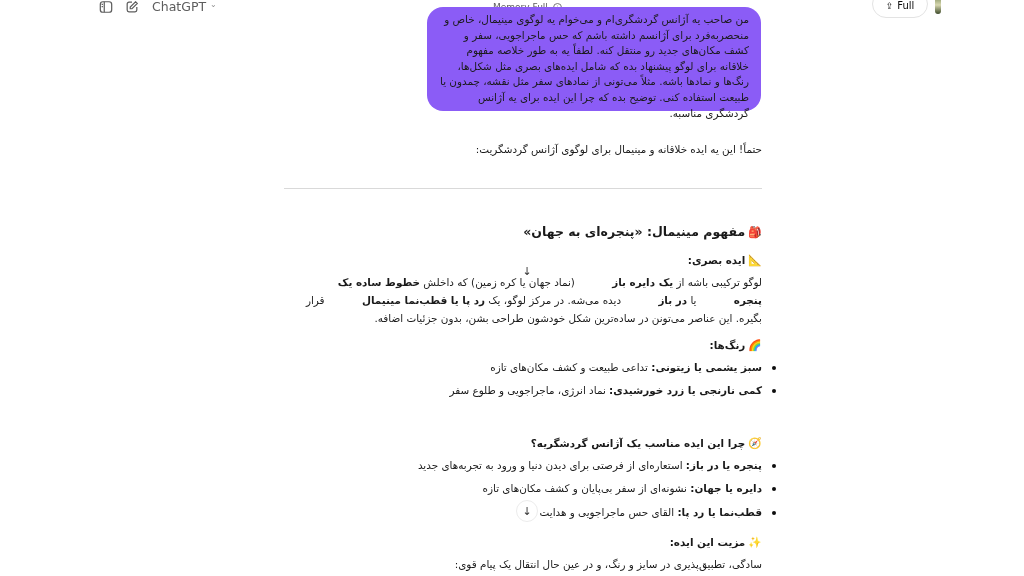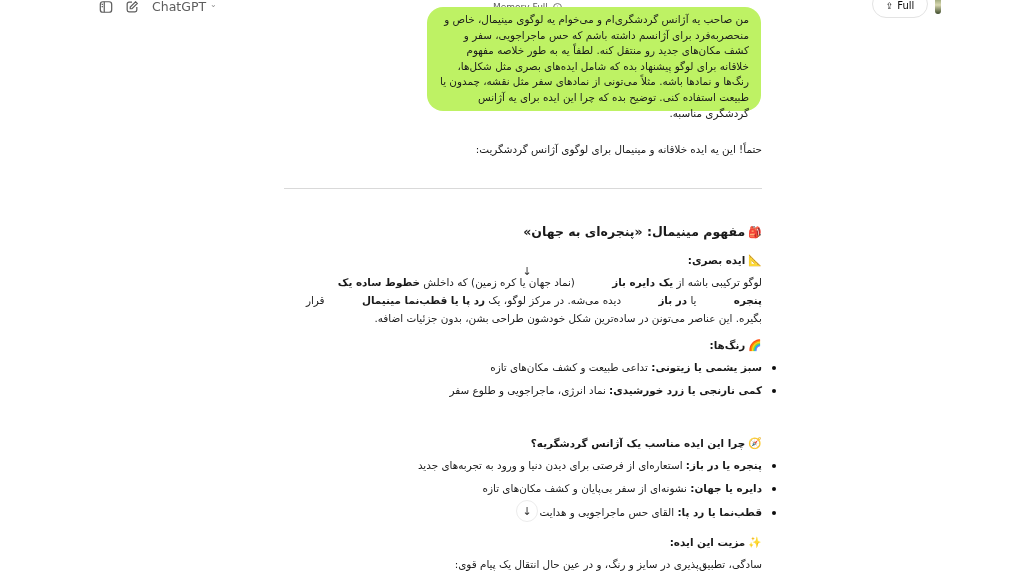--- a/index.html
+++ b/index.html
@@ -41,21 +41,21 @@
       padding-bottom: 6px;
       font-size: 10px; color: #0d0d0d; cursor: pointer;
     }
     .share-btn .up { font-size: 9px; }
     .avatar {
       position: absolute; left: 935px; top: -4px; width: 6px; height: 18px;
       border-radius: 3px; background: linear-gradient(180deg,#7a8a5a,#d8d8b0,#3d4a2a);
     }
     .user-bubble {
       position: absolute; left: 427px; top: 7px; width: 334px; height: 104px;
-      background: #bef264; border-radius: 16px;
+      background: #8b5cf6; border-radius: 16px;
       padding: 5px 12px 0 10px;
       direction: rtl; text-align: right;
       font-size: 10.4px; line-height: 15.6px; color: #1a1a1a;
     }
     .assistant {
       position: absolute; left: 284px; top: 140px; width: 478px;
       direction: rtl; text-align: right;
       font-size: 10.4px; color: #1a1a1a;
     }
     .intro { position: absolute; top: 0; right: 0; line-height: 18px; white-space: nowrap; }

